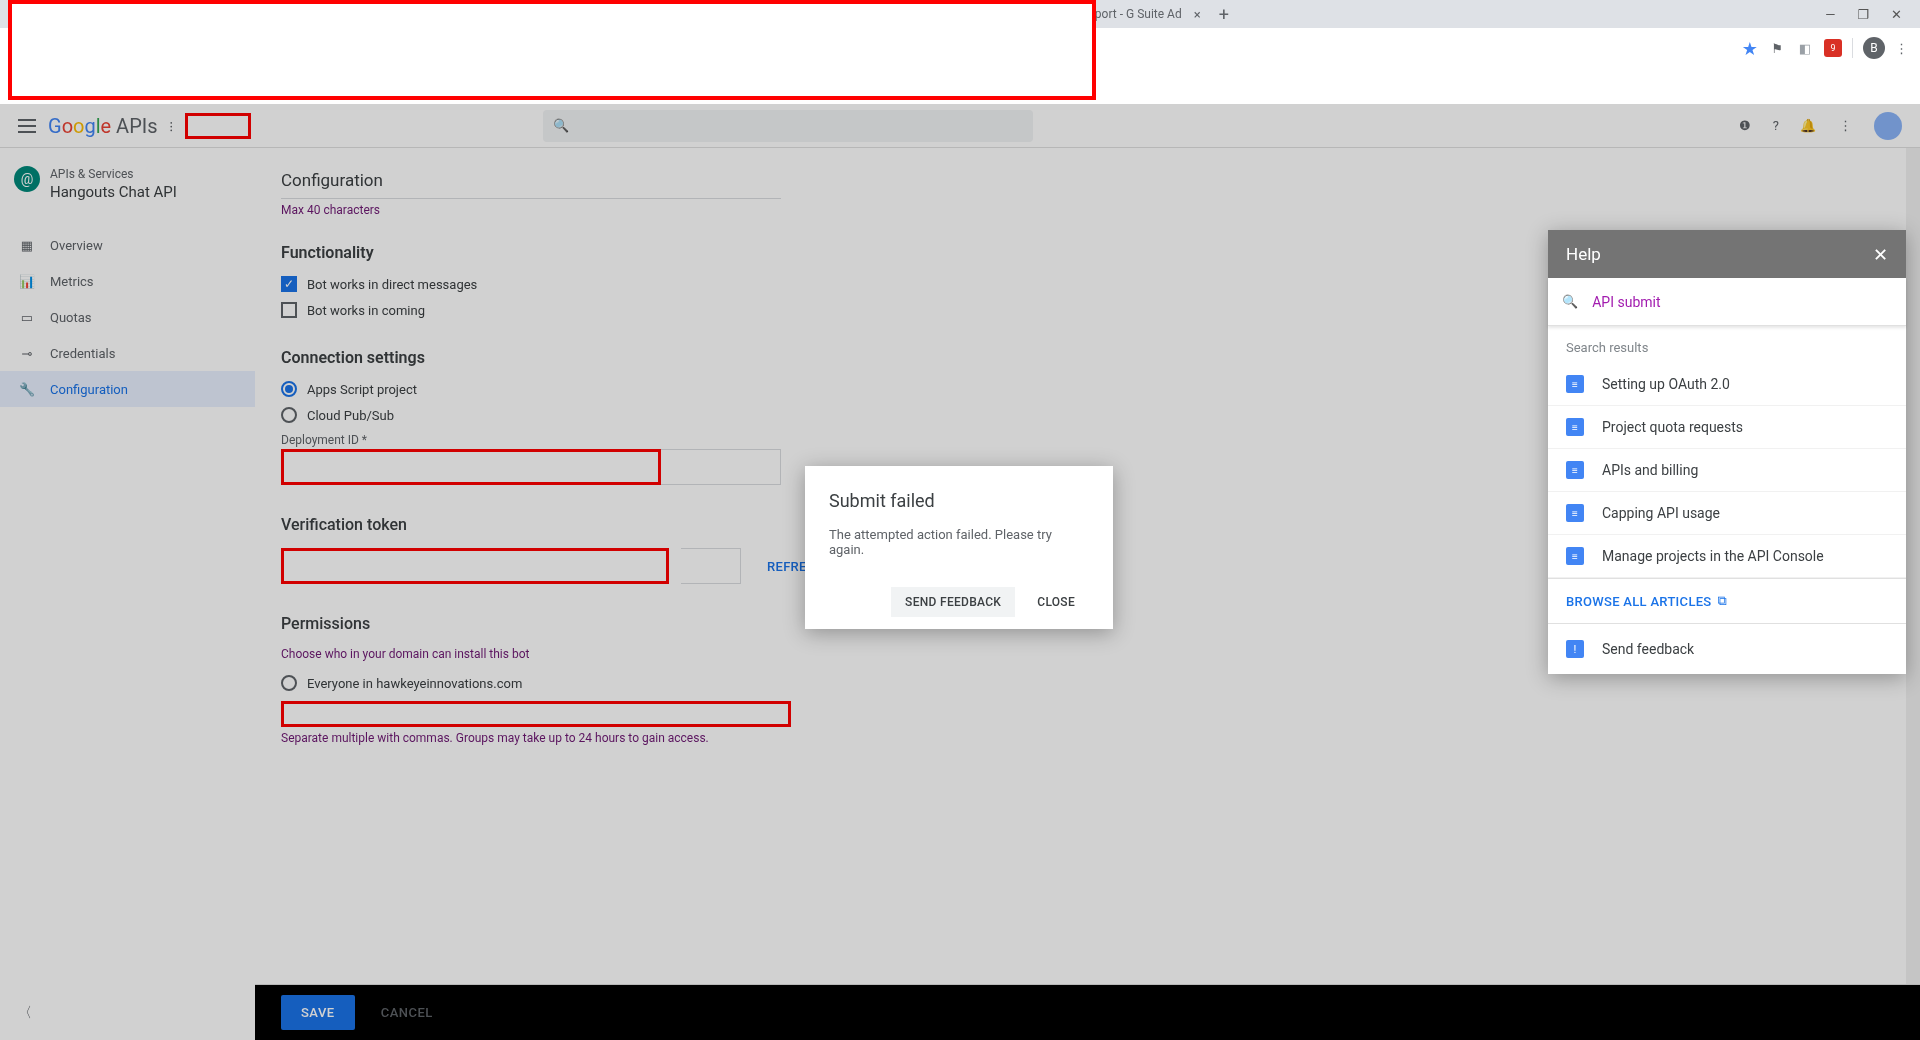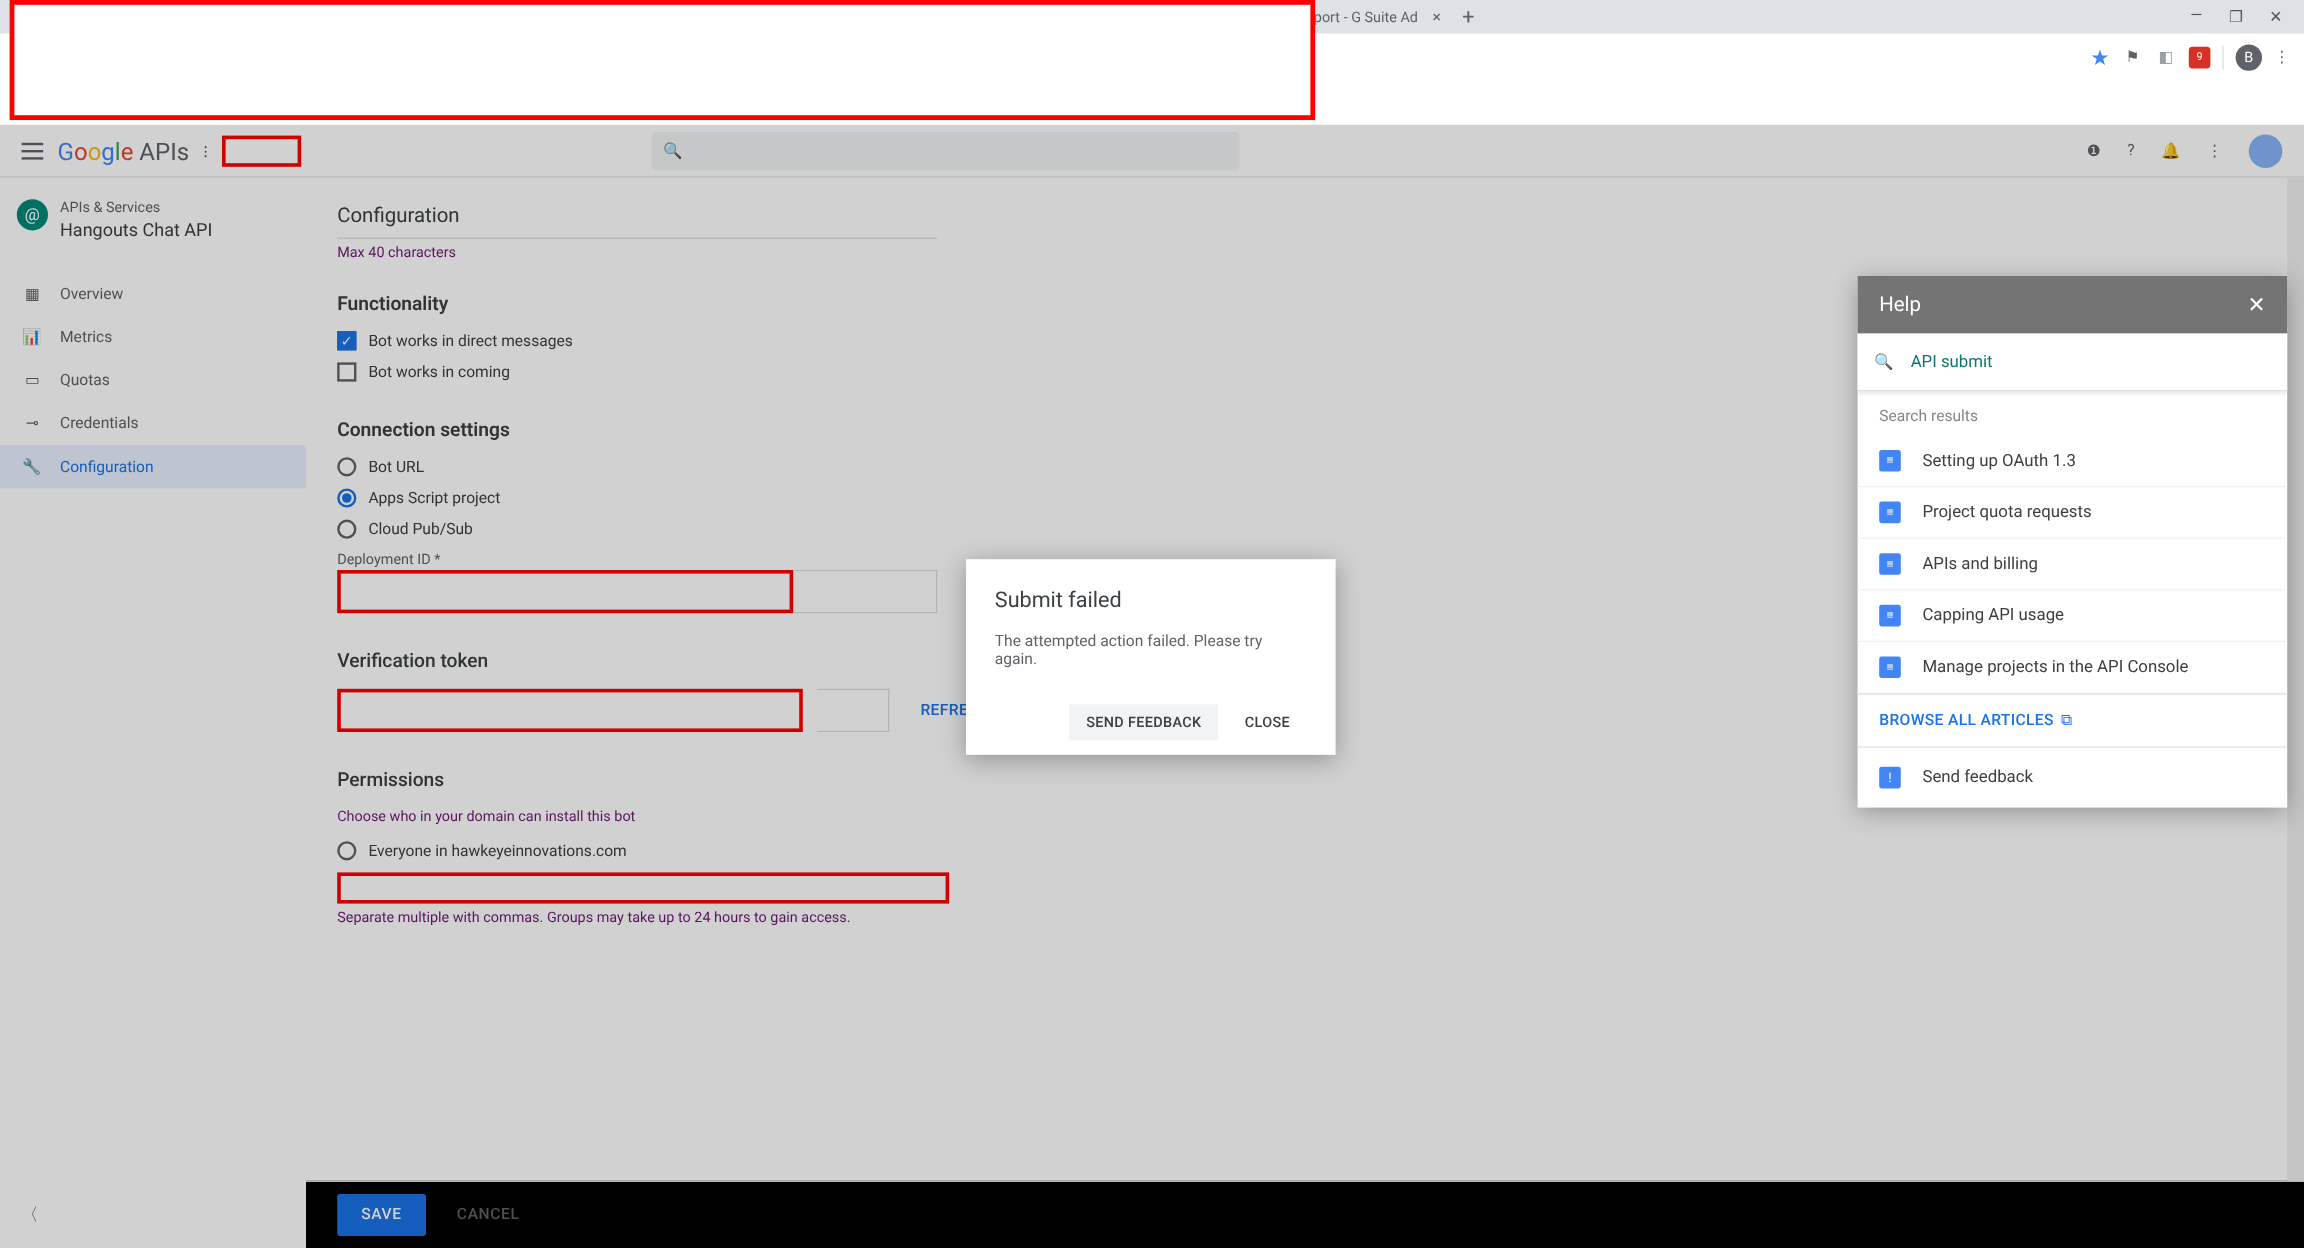--- a/index.html
+++ b/index.html
@@ -69,21 +69,21 @@
 .modal h4{font-size:18px;font-weight:400;color:#3c4043;margin-bottom:16px}
 .modal p{font-size:13px;color:#5f6368;margin-bottom:30px}
 .modal-actions{display:flex;justify-content:flex-end;gap:8px}
 .modal-btn{font-size:12px;font-weight:500;padding:8px 14px;cursor:pointer;letter-spacing:.3px;color:#3c4043}
 .modal-btn.primary{background:#f1f3f4}
 
 .help{position:absolute;top:230px;right:14px;width:358px;background:#fff;box-shadow:0 4px 20px rgba(0,0,0,.3);z-index:10}
 .help-hdr{background:#747474;color:#fff;height:48px;display:flex;align-items:center;padding:0 18px;font-size:17px}
 .help-hdr .x{margin-left:auto;font-size:18px;cursor:pointer}
 .help-search{display:flex;align-items:center;height:48px;border-bottom:1px solid #e0e0e0;padding:0 14px;gap:14px;background:#fff;box-shadow:0 2px 3px rgba(0,0,0,.1)}
-.help-search input{border:none;outline:none;font-size:14px;flex:1;color:#0f766e}
+.help-search input{border:none;outline:none;font-size:14px;flex:1;color:#a21caf}
 .sr-label{font-size:13px;color:#80868b;padding:14px 18px 8px}
 .hr-item{display:flex;align-items:center;gap:18px;padding:12px 18px;font-size:14px;color:#3c4043;border-bottom:1px solid #f1f1f1;cursor:pointer}
 .hr-item .doc{width:18px;height:18px;background:#4285f4;border-radius:2px;display:flex;align-items:center;justify-content:center;color:#fff;font-size:10px}
 .browse{padding:14px 18px;font-size:13px;color:#1a73e8;font-weight:500;letter-spacing:.3px;display:flex;align-items:center;gap:6px;cursor:pointer;border-top:1px solid #e0e0e0;border-bottom:1px solid #e0e0e0}
 .fb-item{display:flex;align-items:center;gap:18px;padding:16px 18px;font-size:14px;color:#3c4043;cursor:pointer}
 .fb-item .fb-ic{width:18px;height:18px;background:#4285f4;border-radius:2px;color:#fff;display:flex;align-items:center;justify-content:center;font-size:11px}
 .scrollbar-gutter{position:absolute;top:148px;right:0;width:14px;bottom:56px;background:#f1f1f1;z-index:2}
 .thin-line{height:1px;background:#dadce0;width:500px;margin-bottom:4px}
 </style>
 </head>
@@ -192,24 +192,20 @@
     </div>
     <div class="cb-line">
       <span class="cb"></span>
       <span>Bot works in coming</span>
     </div>
   </div>
 
   <div class="section">
     <h3 class="bold">Connection settings</h3>
     <div class="rb-line">
-        <span class="rb"></span>
-        <span>Bot URL</span>
-      </div>
-    <div class="rb-line">
         <span class="rb checked"></span>
         <span>Apps Script project</span>
       </div>
     <div class="rb-line">
         <span class="rb"></span>
         <span>Cloud Pub/Sub</span>
       </div>
     <div class="field-label">Deployment ID *</div>
     <div style="display:flex">
         <div class="txt-input redbox"></div>
@@ -261,21 +257,21 @@
     <span>Help</span>
     <span class="x">✕</span>
   </div>
   <div class="help-search">
     <span style="color:#9aa0a6">🔍</span>
     <input value="API submit" style="">
   </div>
   <div class="sr-label">Search results</div>
   <div class="hr-item">
       <span class="doc">≡</span>
-      <span>Setting up OAuth 1.3</span>
+      <span>Setting up OAuth 2.0</span>
     </div>
   <div class="hr-item">
       <span class="doc">≡</span>
       <span>Project quota requests</span>
     </div>
   <div class="hr-item">
       <span class="doc">≡</span>
       <span>APIs and billing</span>
     </div>
   <div class="hr-item">

